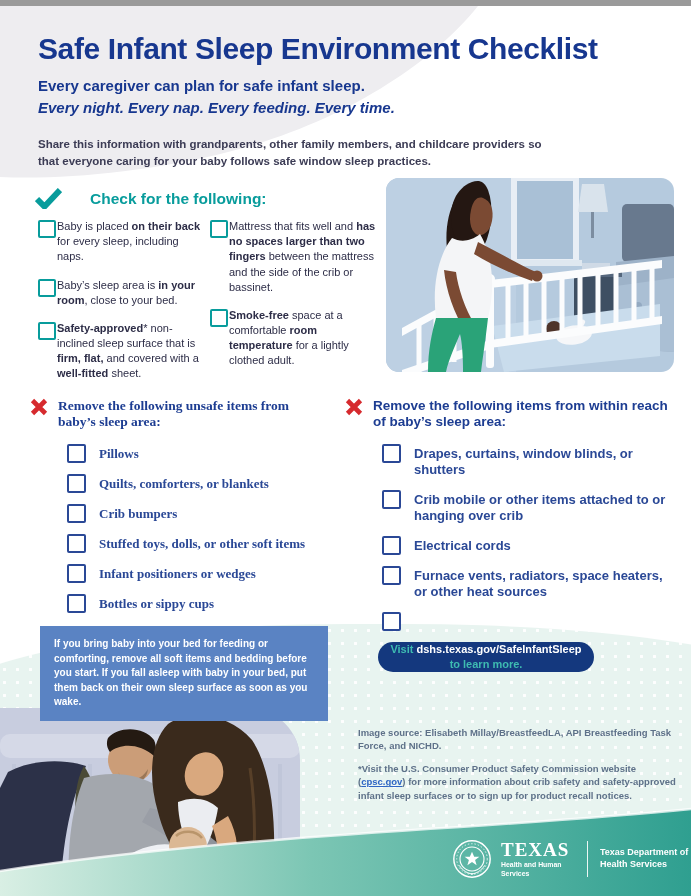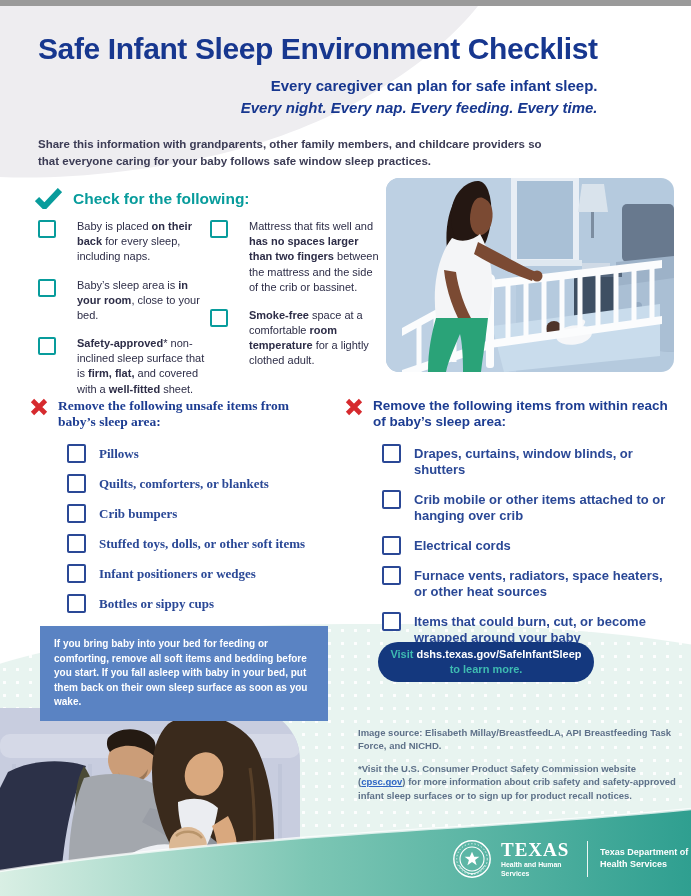--- a/index.html
+++ b/index.html
@@ -9,31 +9,31 @@
     font-family:"Liberation Sans", sans-serif;
     -webkit-font-smoothing:antialiased;
   }
   svg{display:block;}
   b{font-weight:700;}
 
   
   .header-curve{position:absolute;top:0;left:0;z-index:0;}
   .title-block{position:absolute;left:38px;top:26px;z-index:2;color:#17378f;}
   .title-block h1{margin:0;font-size:30px;font-weight:700;letter-spacing:-.4px;}
-  .sub1{margin-top:11px;font-size:15px;font-weight:700;text-align:right;}
-  .sub2{margin-top:5px;font-size:15px;font-weight:700;font-style:italic;text-align:right;}
+  .sub1{margin-top:11px;font-size:15px;font-weight:700;}
+  .sub2{margin-top:5px;font-size:15px;font-weight:700;font-style:italic;}
   .share{position:absolute;left:38px;top:130px;width:512px;z-index:2;
     font-size:11.5px;font-weight:600;line-height:1.45;color:#3c3c55;}
 
   
-  .check-heading{position:absolute;left:35px;top:182px;z-index:2;display:flex;align-items:center;gap:11px;justify-content:flex-end;}
+  .check-heading{position:absolute;left:35px;top:182px;z-index:2;display:flex;align-items:center;gap:28px;justify-content:flex-end;}
   .check-heading span{font-size:15.5px;font-weight:700;color:#089c9c;}
   .check-cols{position:absolute;left:38px;top:213px;z-index:2;display:flex;}
   .check-col{width:172px;}
-  .chk-item{display:flex;gap:21px;margin-bottom:13px;}
+  .chk-item{display:flex;gap:1px;margin-bottom:13px;}
   .chk-box-teal{flex:0 0 auto;width:14px;height:14px;border:2px solid #089c9c;border-radius:2px;background:#fff;margin-top:1px;}
   .chk-item p{margin:0;width:149px;font-size:11px;line-height:1.38;color:#2d2d47;}
 
   .photo-crib{position:absolute;left:386px;top:172px;width:288px;height:194px;border-radius:13px;overflow:hidden;z-index:2;}
 
   
   .remove-sec{position:absolute;top:392px;z-index:2;}
   .remove-sec.s1{left:30px;width:308px;font-family:Liberation Serif, serif;}
   .remove-sec.s2{left:345px;width:340px;}
   .remove-head{display:flex;align-items:flex-start;gap:10px;}
@@ -51,21 +51,21 @@
   .mint-blob{position:absolute;left:-80px;right:-120px;top:618px;bottom:-12px;z-index:0;
     background-color:#e8f4f0;
     background-image:radial-gradient(circle, rgba(255,255,255,.95) 1.4px, rgba(255,255,255,0) 1.6px);
     background-size:13px 13px;
     border-radius:48% 46% 0 0 / 95px 70px;}
 
   
   .cosleep-box{position:absolute;left:40px;top:620px;width:288px;z-index:2;
     background:#5a83c3;padding:11px 14px;box-sizing:border-box;}
   .cosleep-box p{margin:0;color:#ffffff;font-size:10px;font-weight:700;line-height:1.45;}
-  .cta-button{position:absolute;left:378px;top:636px;width:216px;height:40px;z-index:2;
+  .cta-button{position:absolute;left:378px;top:636px;width:216px;height:30px;z-index:2;
     background:#14387e;border-radius:22px;display:flex;flex-direction:column;
     align-items:center;justify-content:center;cursor:pointer;}
   .cta-line1{white-space:nowrap;font-size:11px;font-weight:700;line-height:1.35;}
   .cta-prefix,.cta-suffix{color:#3ebbb1;font-size:11px;font-weight:700;line-height:1.35;}
   .cta-url{color:#ffffff;}
 
   
   .credits{position:absolute;left:358px;top:720px;width:318px;z-index:2;
     font-size:9.5px;font-weight:600;line-height:1.42;color:#5e7189;}
   .credits p{margin:0;}
@@ -263,21 +263,20 @@
           <p><span>Electrical cords</span></p>
         </div>
 
         <div class="rm-item">
           <div class="chk-box-navy"></div>
           <p><span>Furnace vents, radiators, space heaters, or other heat sources</span></p>
         </div>
 
         <div class="rm-item">
           <div class="chk-box-navy"></div>
-          <p><span>Items that could burn, cut, or become wrapped around your baby</span></p>
         </div>
       </div>
   </div>
 
   <div class="mint-blob"></div>
 
   <div class="cosleep-box">
     <p>If you bring baby into your bed for feeding or comforting, remove all soft items and bedding before you start. If you fall asleep with baby in your bed, put them back on their own sleep surface as soon as you wake.</p>
   </div>
 

